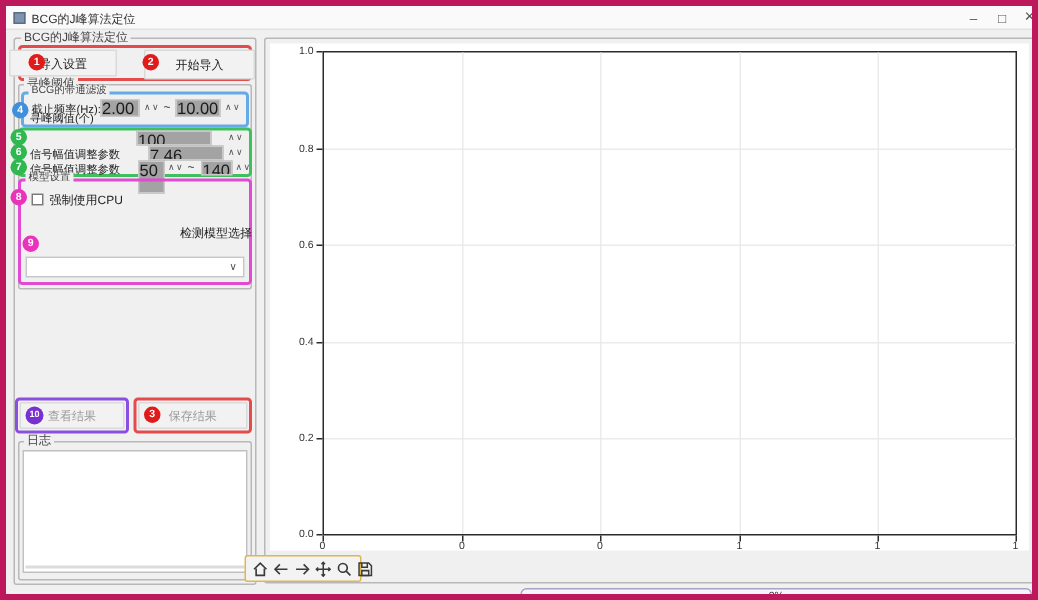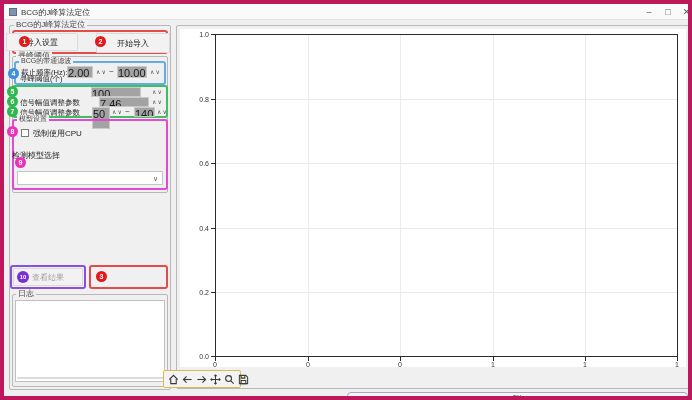--- a/index.html
+++ b/index.html
@@ -118,33 +118,36 @@
   <div class="abs arrows" style="left:108px;top:105px;"><span>∧</span><span>∨</span></div>
   <div class="abs tilde" style="left:121px;top:104px;">~</div>
   <div class="abs spin" style="left:130px;top:103px;width:21px;height:10px;">140</div>
   <div class="abs arrows" style="left:153px;top:105px;"><span>∧</span><span>∨</span></div>
 
   <div class="abs ann magenta" style="left:8px;top:115px;width:156px;height:71px;"></div>
   <div class="glabel sm" style="left:13px;top:111px;">模型设置</div>
   <div class="abs badge magenta" style="left:3px;top:122px;">8</div>
   <div class="abs checkbox" style="left:17px;top:125px;"></div>
   <div class="abs flabel" style="left:29px;top:126px;font-size:8px;">强制使用CPU</div>
-  <div class="abs flabel" style="left:8px;top:148px;width:156px;text-align:left;font-size:8px;">检测模型选择</div>
+  <div class="abs flabel" style="left:8px;top:148px;width:156px;text-align:right;font-size:8px;">检测模型选择</div>
   <div class="abs badge magenta" style="left:11px;top:153px;">9</div>
   <div class="abs combo" style="left:13px;top:167px;width:146px;height:14px;">
     <span class="carrow">∨</span>
   </div>
 
   <div class="abs ann purple" style="left:6px;top:261px;width:76px;height:24px;"></div>
   <div class="abs btn disabled" style="left:9px;top:264px;width:70px;height:18px;">
     <span>查看结果</span>
   </div>
   <div class="abs badge purple" style="left:13px;top:267px;">10</div>
 
   <div class="abs ann red" style="left:85px;top:261px;width:79px;height:24px;"></div>
+  <div class="abs btn disabled" style="left:88px;top:264px;width:73px;height:18px;">
+    <span>保存结果</span>
+  </div>
   <div class="abs badge red" style="left:92px;top:267px;">3</div>
 
   <div class="abs group" style="left:8px;top:290px;width:156px;height:93px;"></div>
   <div class="glabel" style="left:12px;top:286px;">日志</div>
   <div class="abs logarea" style="left:11px;top:296px;width:150px;height:82px;"></div>
   <div class="abs" style="left:13px;top:373px;width:146px;height:2px;background:#dcdcdc;"></div>
 
   <div class="abs group" style="left:172px;top:21px;width:514px;height:364px;"></div>
   <div class="glabel" style="left:176px;top:17px;margin-top:19px;">绘图区</div>
 

